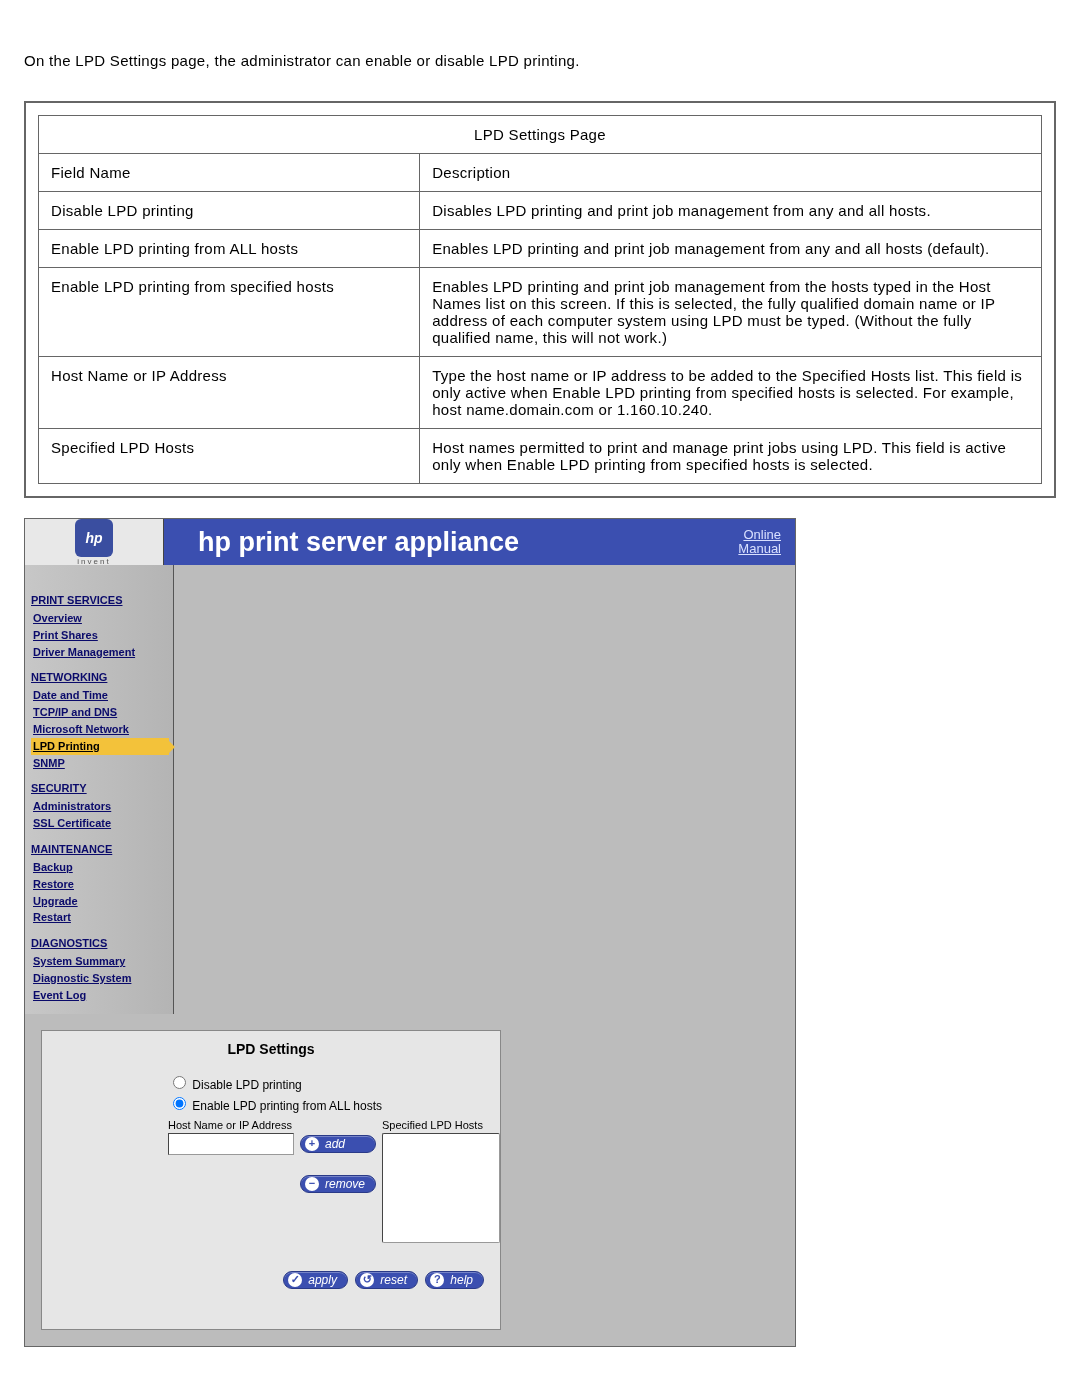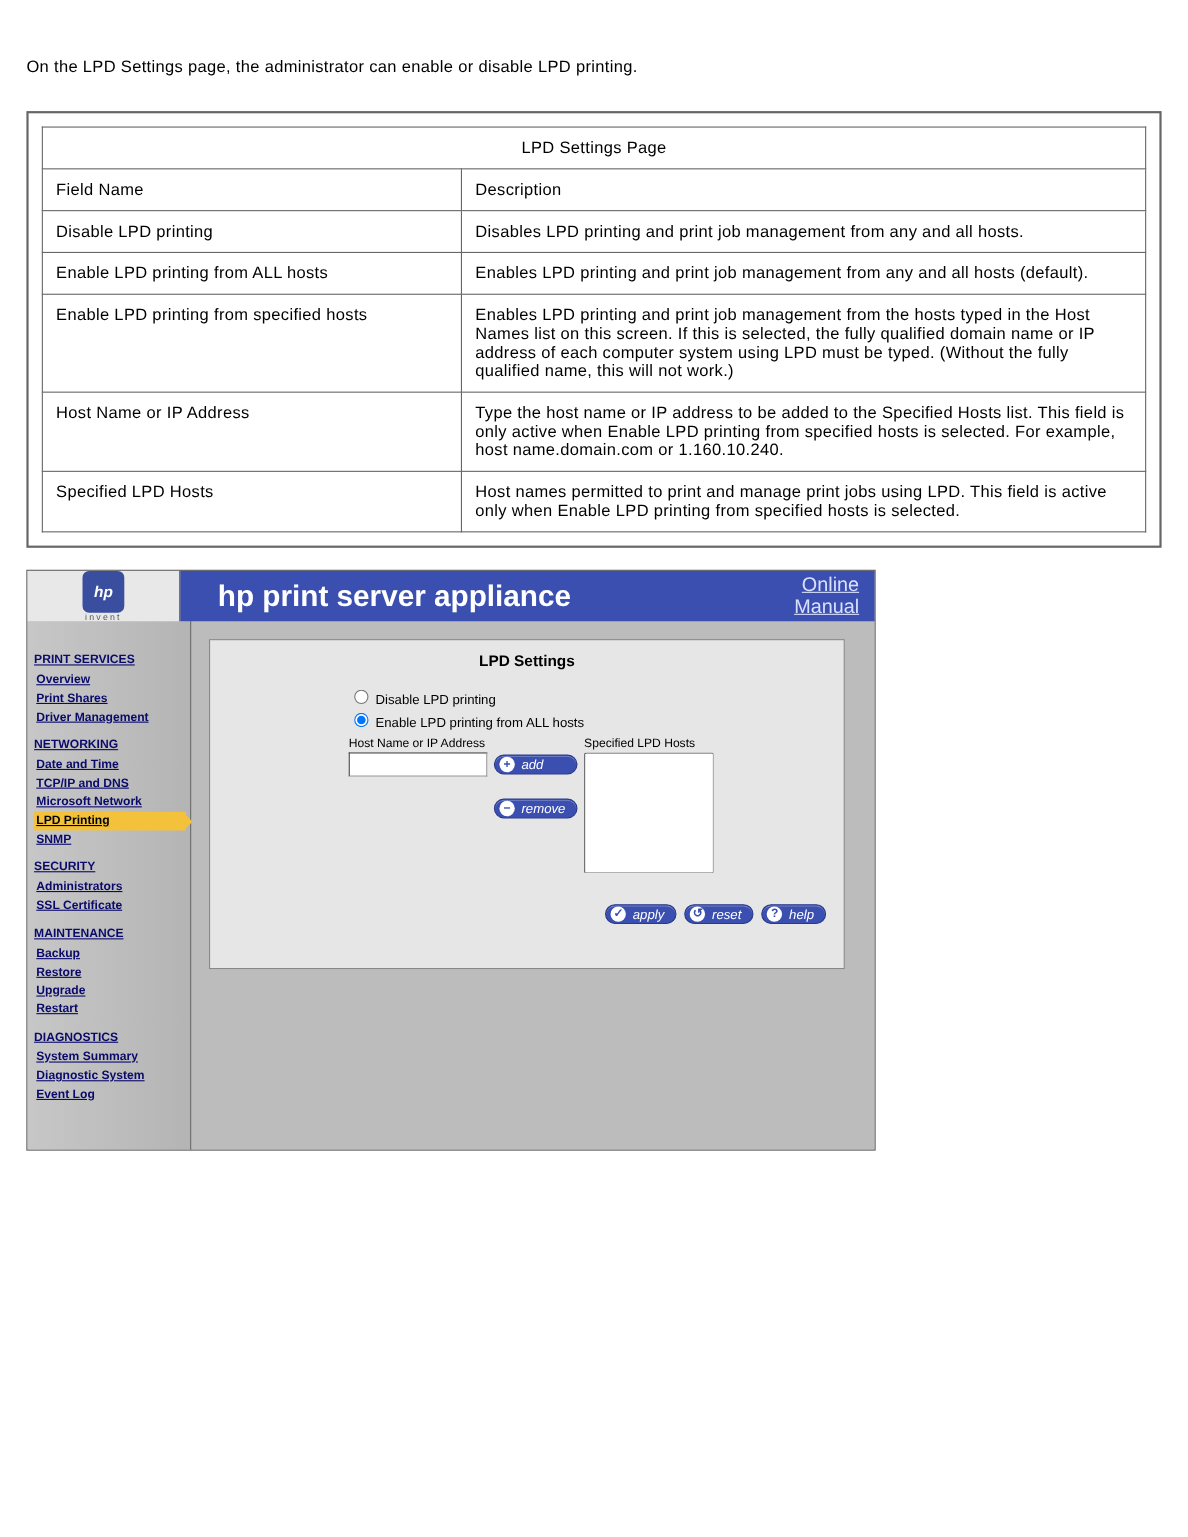--- a/index.html
+++ b/index.html
@@ -79,27 +79,27 @@
     align-items: center;
     justify-content: space-between;
     padding: 0 14px;
   }
   .banner-title {
     font-size: 27px;
     font-weight: bold;
     margin-left: 20px;
   }
   .banner-link {
-    font-size: 18px;
+    font-size: 13px;
     text-align: right;
     line-height: 1.1;
     text-decoration: underline;
     color: #d9e0ff;
   }
-  .shot-body { display: flex; min-height: 480px; }
+  .shot-body { display: flex; min-height: 480px; flex-direction: column; }
   .sidebar {
     width: 138px;
     background: linear-gradient(90deg, #c7c7c7 0%, #b4b4b4 100%);
     border-right: 1px solid #555;
     padding: 18px 4px 10px 6px;
     font-size: 11px;
     line-height: 1.35;
   }
   .sidebar .section {
     font-weight: bold;
@@ -133,21 +133,21 @@
     border-left:6px solid #f3c23a;
   }
   .main {
     flex: 1;
     background: #bcbcbc;
     padding: 16px;
   }
   .panel {
     background: #e6e6e6;
     border: 1px solid #888;
-    width: 578px;
+    width: 460px;
     min-height: 300px;
     padding: 10px 16px 14px 16px;
     box-sizing: border-box;
   }
   .panel-title {
     text-align: center;
     font-weight: bold;
     font-size: 14px;
     margin: 0 0 16px 0;
   }

